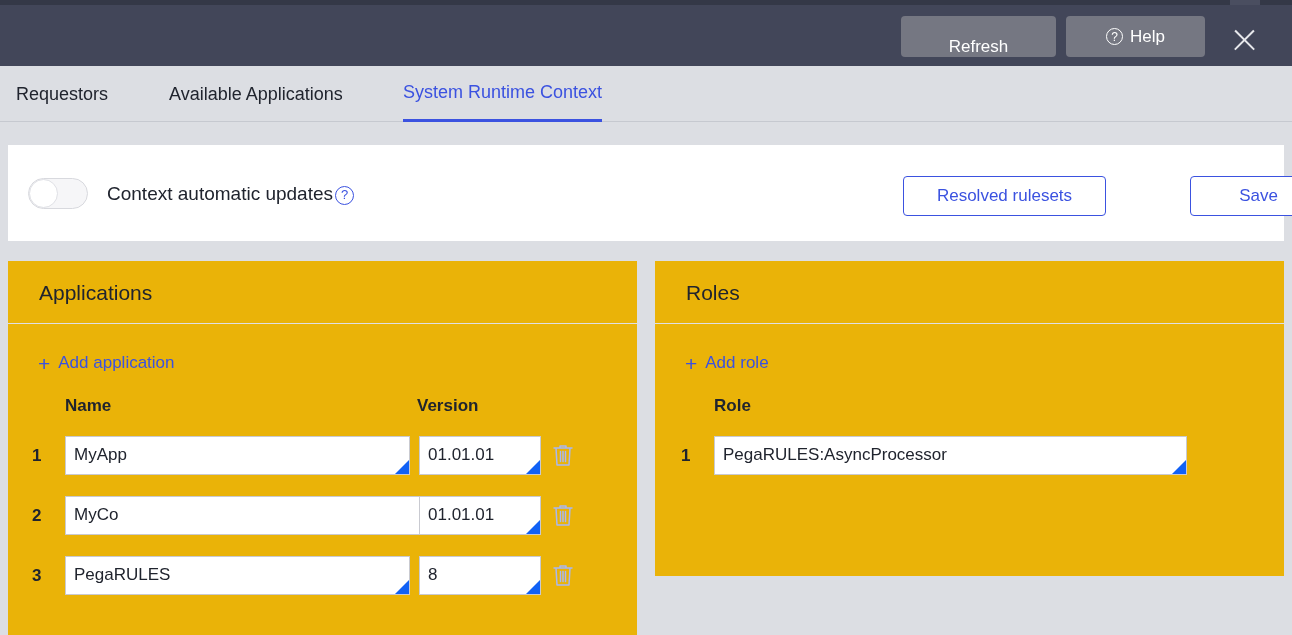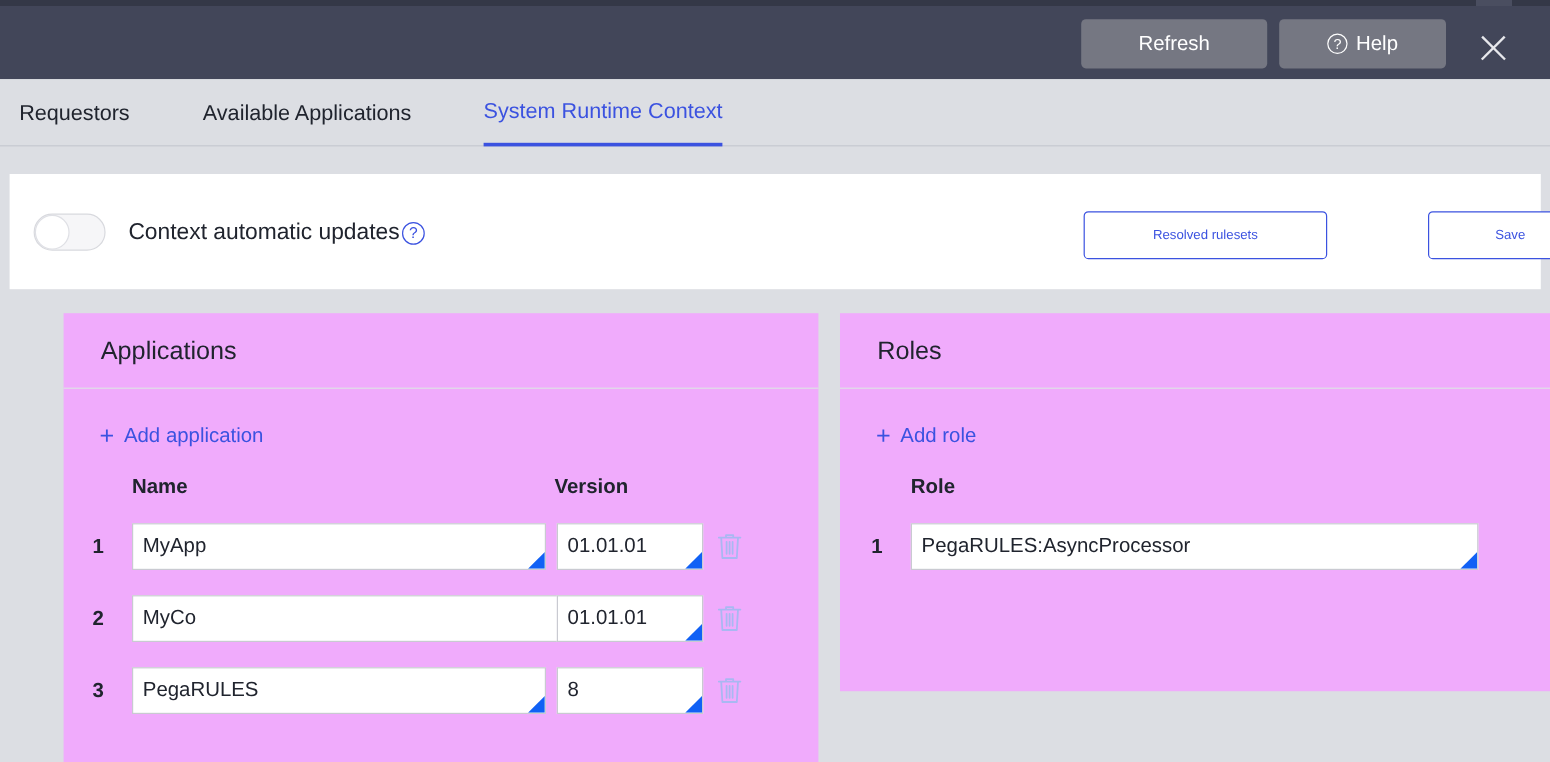--- a/index.html
+++ b/index.html
@@ -61,21 +61,21 @@
     color: #ffffff;
     font-size: 17px;
     font-family: "Liberation Sans", sans-serif;
     cursor: pointer;
     display: flex;
     align-items: center;
     justify-content: center;
     gap: 7px;
     padding: 0;
   }
-  .hdr-btn-refresh { left: 901px; width: 155px; }
+  .hdr-btn-refresh { left: 901px; width: 155px; align-items: flex-end; }
   .hdr-btn-help    { left: 1066px; width: 139px; }
   .qmark-circle {
     width: 17px; height: 17px;
     border-radius: 50%;
     border: 1.6px solid #ffffff;
     font-size: 12px;
     line-height: 16px;
     text-align: center;
     color: #ffffff;
     font-weight: normal;
@@ -185,33 +185,32 @@
     cursor: pointer;
   }
   .ghost-btn {
     position: absolute;
     top: 31px;
     height: 40px;
     background: #ffffff;
     border: 1px solid #3b52e0;
     border-radius: 4px;
     color: #3b52e0;
-    font-size: 11px;
+    font-size: 17px;
     font-family: "Liberation Sans", sans-serif;
     cursor: pointer;
   }
   .btn-resolved { left: 895px; width: 203px; }
   .btn-save     { left: 1182px; width: 137px; }
 
   
   .panel {
     position: absolute;
-    background: #f0abfc;
-    box-sizing: border-box;
-    margin-left: 45px;
+    background: #eab308;
+    box-sizing: border-box;
   }
   .panel-apps  { left: 8px;   top: 261px; width: 629px; height: 374px; }
   .panel-roles { left: 655px; top: 261px; width: 629px; height: 315px; }
   .panel-title {
     position: absolute;
     left: 31px;
     top: 20px;
     font-size: 21px;
     color: #20242e;
     white-space: nowrap;

